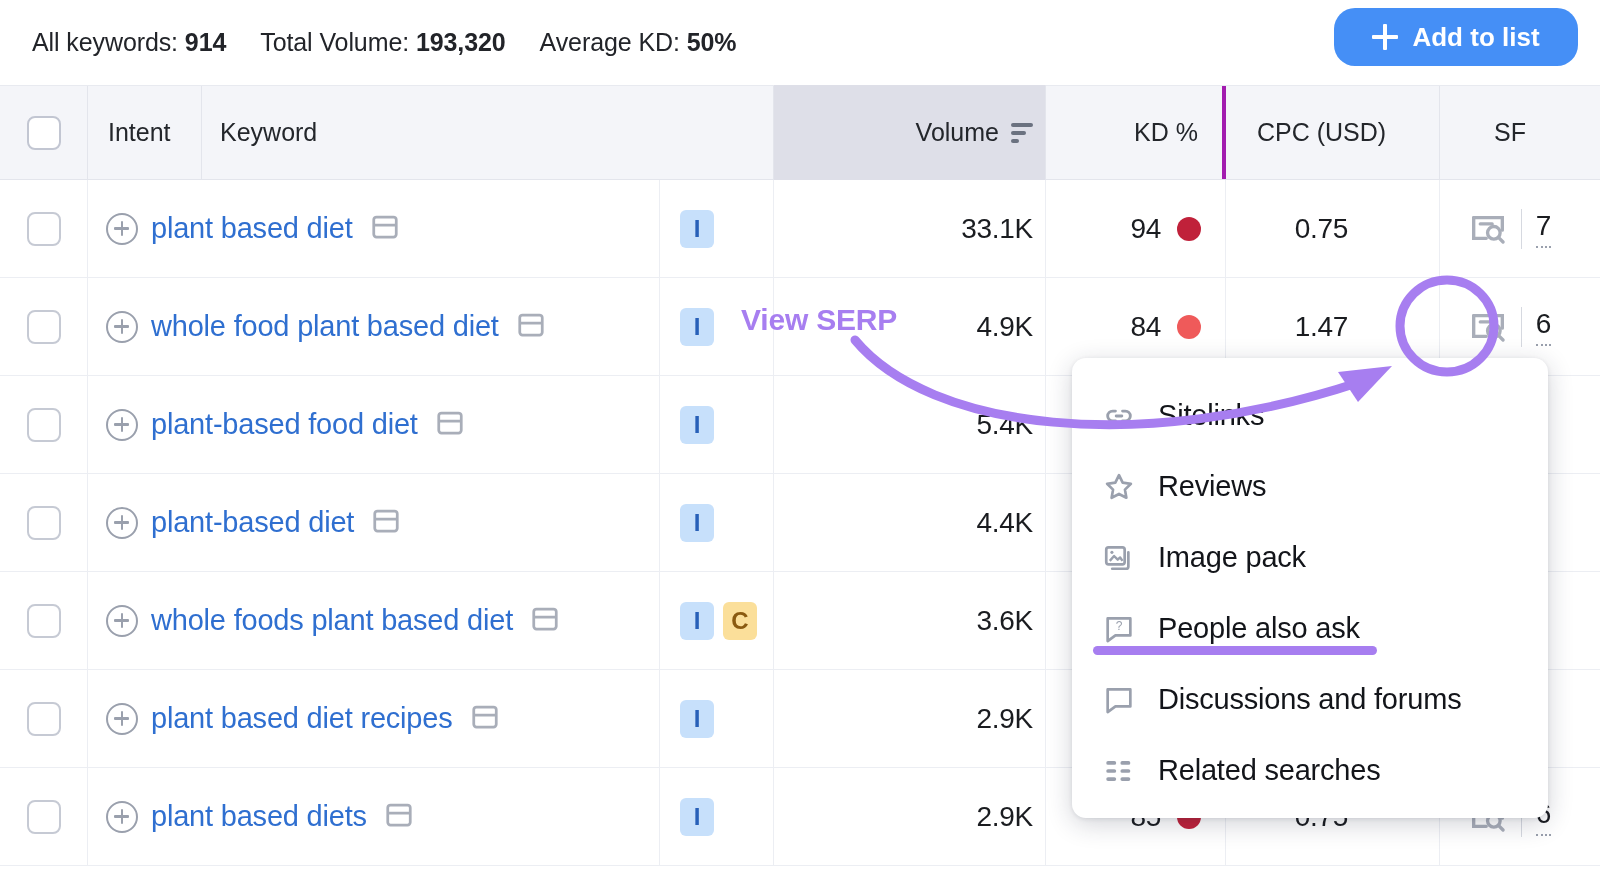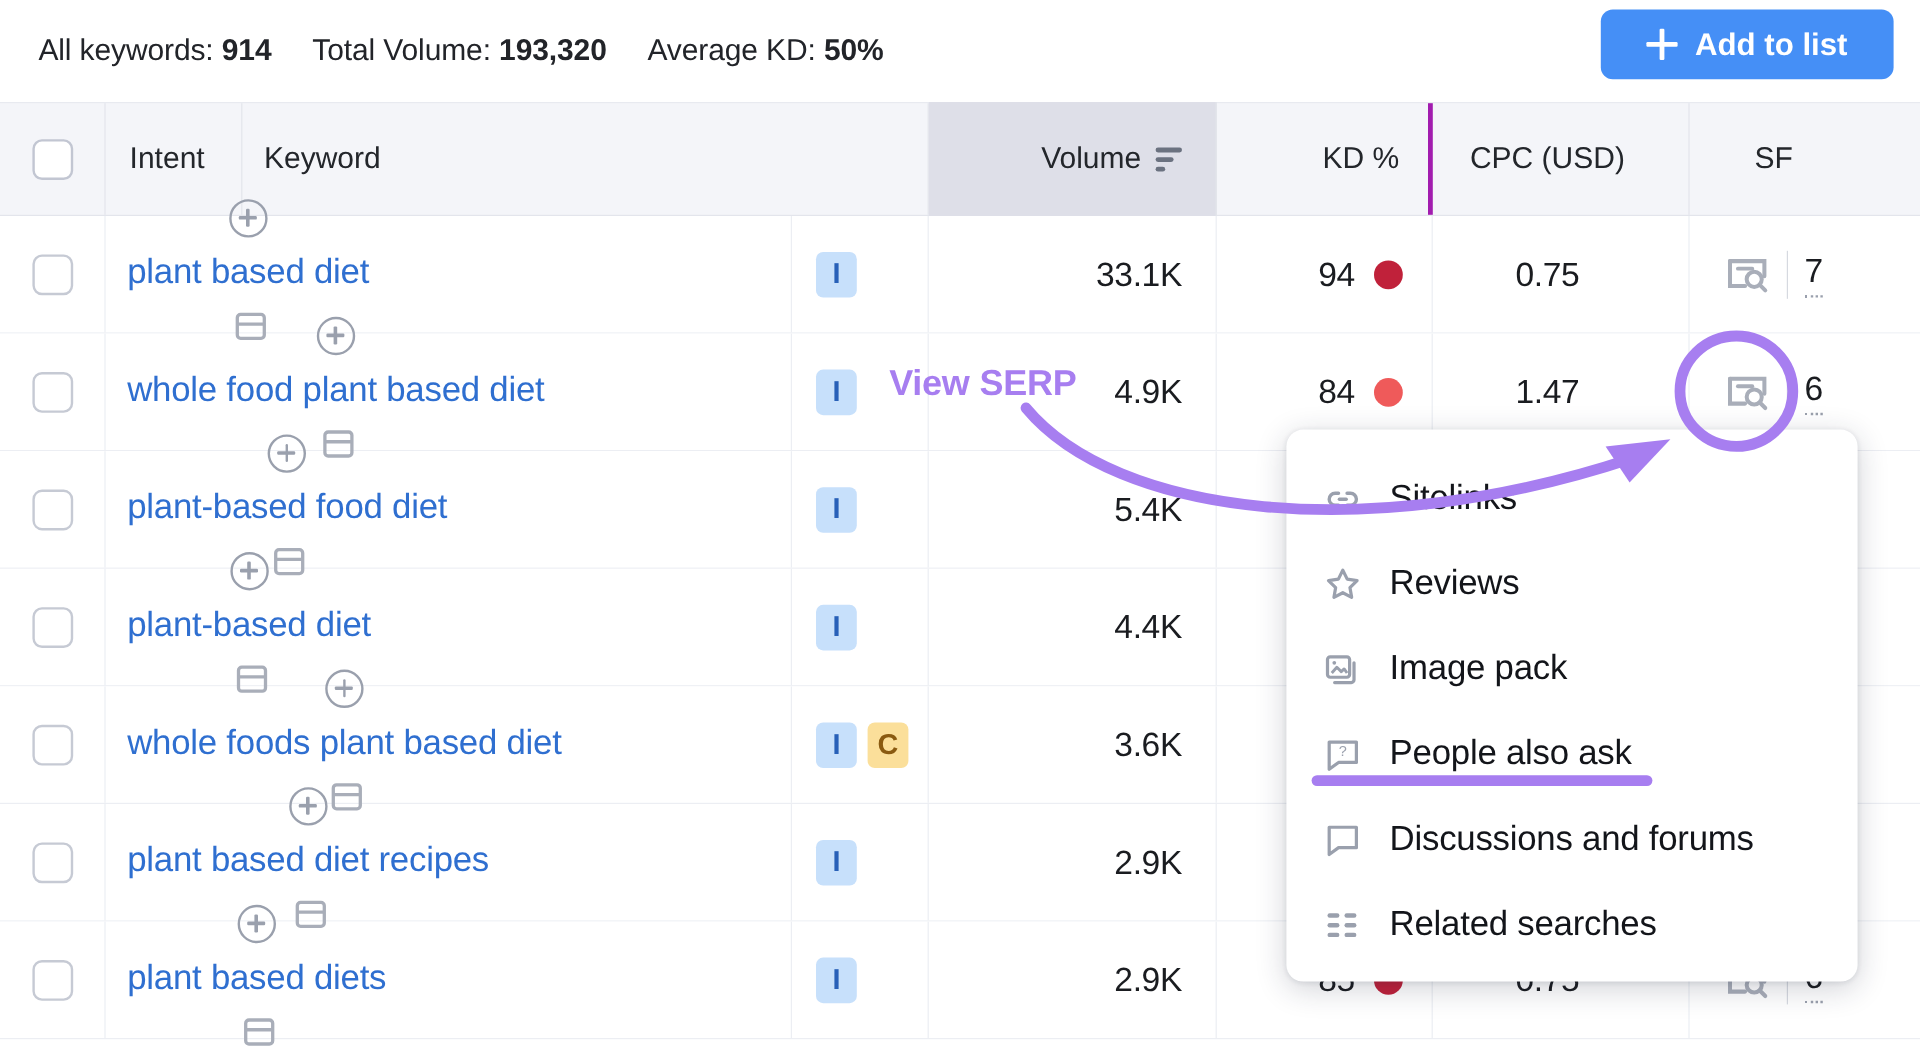--- a/index.html
+++ b/index.html
@@ -20,21 +20,21 @@
   }
   .stats { display: flex; align-items: baseline; gap: 34px; margin-left: 32px; }
   .stat { font-size: 25px; color: #222429; white-space: nowrap; letter-spacing: -0.1px; }
   .stat .lab { font-weight: 400; margin-top: 26px; }
   .stat .val { font-weight: 700; }
 
   .add-btn {
     position: absolute; right: 22px; top: 8px;
     height: 58px; min-width: 244px;
     background: #458ff6; color: #fff;
-    border: none; border-radius: 10px;
+    border: none; border-radius: 21px;
     display: flex; align-items: center; justify-content: center; gap: 14px;
     font-size: 26px; font-weight: 700; font-family: inherit;
     cursor: pointer; padding: 0 26px;
   }
   .plus-ico { display: inline-block; width: 26px; height: 26px; position: relative; }
   .plus-ico::before, .plus-ico::after {
     content: ""; position: absolute; background: #fff; border-radius: 1px;
   }
   .plus-ico::before { left: 0; top: 11px; width: 26px; height: 4px; }
   .plus-ico::after { top: 0; left: 11px; height: 26px; width: 4px; }
@@ -53,21 +53,21 @@
     background: #fff; border-bottom: 1px solid #eceef3;
   }
 
   .col { display: flex; align-items: center; height: 100%; flex: none; }
   .col-check { width: 88px; justify-content: center; border-right: 1px solid #eceef3; }
   .thead .col-check { border-right: 1px solid #e3e5ec; }
   .col-keyword { width: 572px; padding-left: 18px; border-right: 1px solid #eceef3; }
   .thead .col-keyword { border-right: 1px solid #e3e5ec; }
   .col-intent { width: 114px; padding-left: 20px; border-right: 1px solid #eceef3; }
   .thead .col-intent { border-right: 1px solid #e3e5ec; }
-  .col-volume { width: 240px; justify-content: flex-end; padding-right: 28px; border-right: 1px solid #eceef3; }
+  .col-volume { width: 272px; justify-content: flex-end; padding-right: 12px; border-right: 1px solid #eceef3; }
   .thead .col-volume { border-right: 1px solid #e3e5ec; }
   .col-kd { width: 180px; justify-content: flex-end; padding-right: 24px; border-right: 1px solid #eceef3; }
   .thead .col-kd { border-right: 4px solid #a21caf; }
   .col-cpc { width: 214px; justify-content: center; padding-right: 22px; border-right: 1px solid #eceef3; }
   .thead .col-cpc { border-right: 1px solid #e3e5ec; }
   .col-sf { width: 160px; justify-content: center; padding-right: 20px; }
 
   .th { font-size: 25px; color: #23262b; font-weight: 400; white-space: nowrap; }
   .thead .col-volume .th-wrap { display: flex; align-items: center; gap: 12px; }
 
@@ -78,21 +78,21 @@
   .sort-ico i:nth-child(3) { width: 8px; }
 
   
   .cbox {
     width: 34px; height: 34px; border: 2px solid #c6cad4;
     border-radius: 8px; background: #fff; cursor: pointer;
   }
   .thead .cbox { border-color: #c2c6d2; }
 
   
-  .kw { display: flex; align-items: center; gap: 13px; flex-direction: column; }
+  .kw { display: flex; align-items: center; gap: 13px; }
   .add-circle {
     width: 32px; height: 32px; border-radius: 50%;
     border: 2.5px solid #9aa0ad; position: relative; flex: none; cursor: pointer;
   }
   .add-circle::before, .add-circle::after {
     content: ""; position: absolute; background: #9aa0ad; border-radius: 1px;
   }
   .add-circle::before { left: 6px; top: 12.5px; width: 15px; height: 2.6px; }
   .add-circle::after { top: 6px; left: 12.5px; width: 2.6px; height: 15px; }
   .kw-link {

